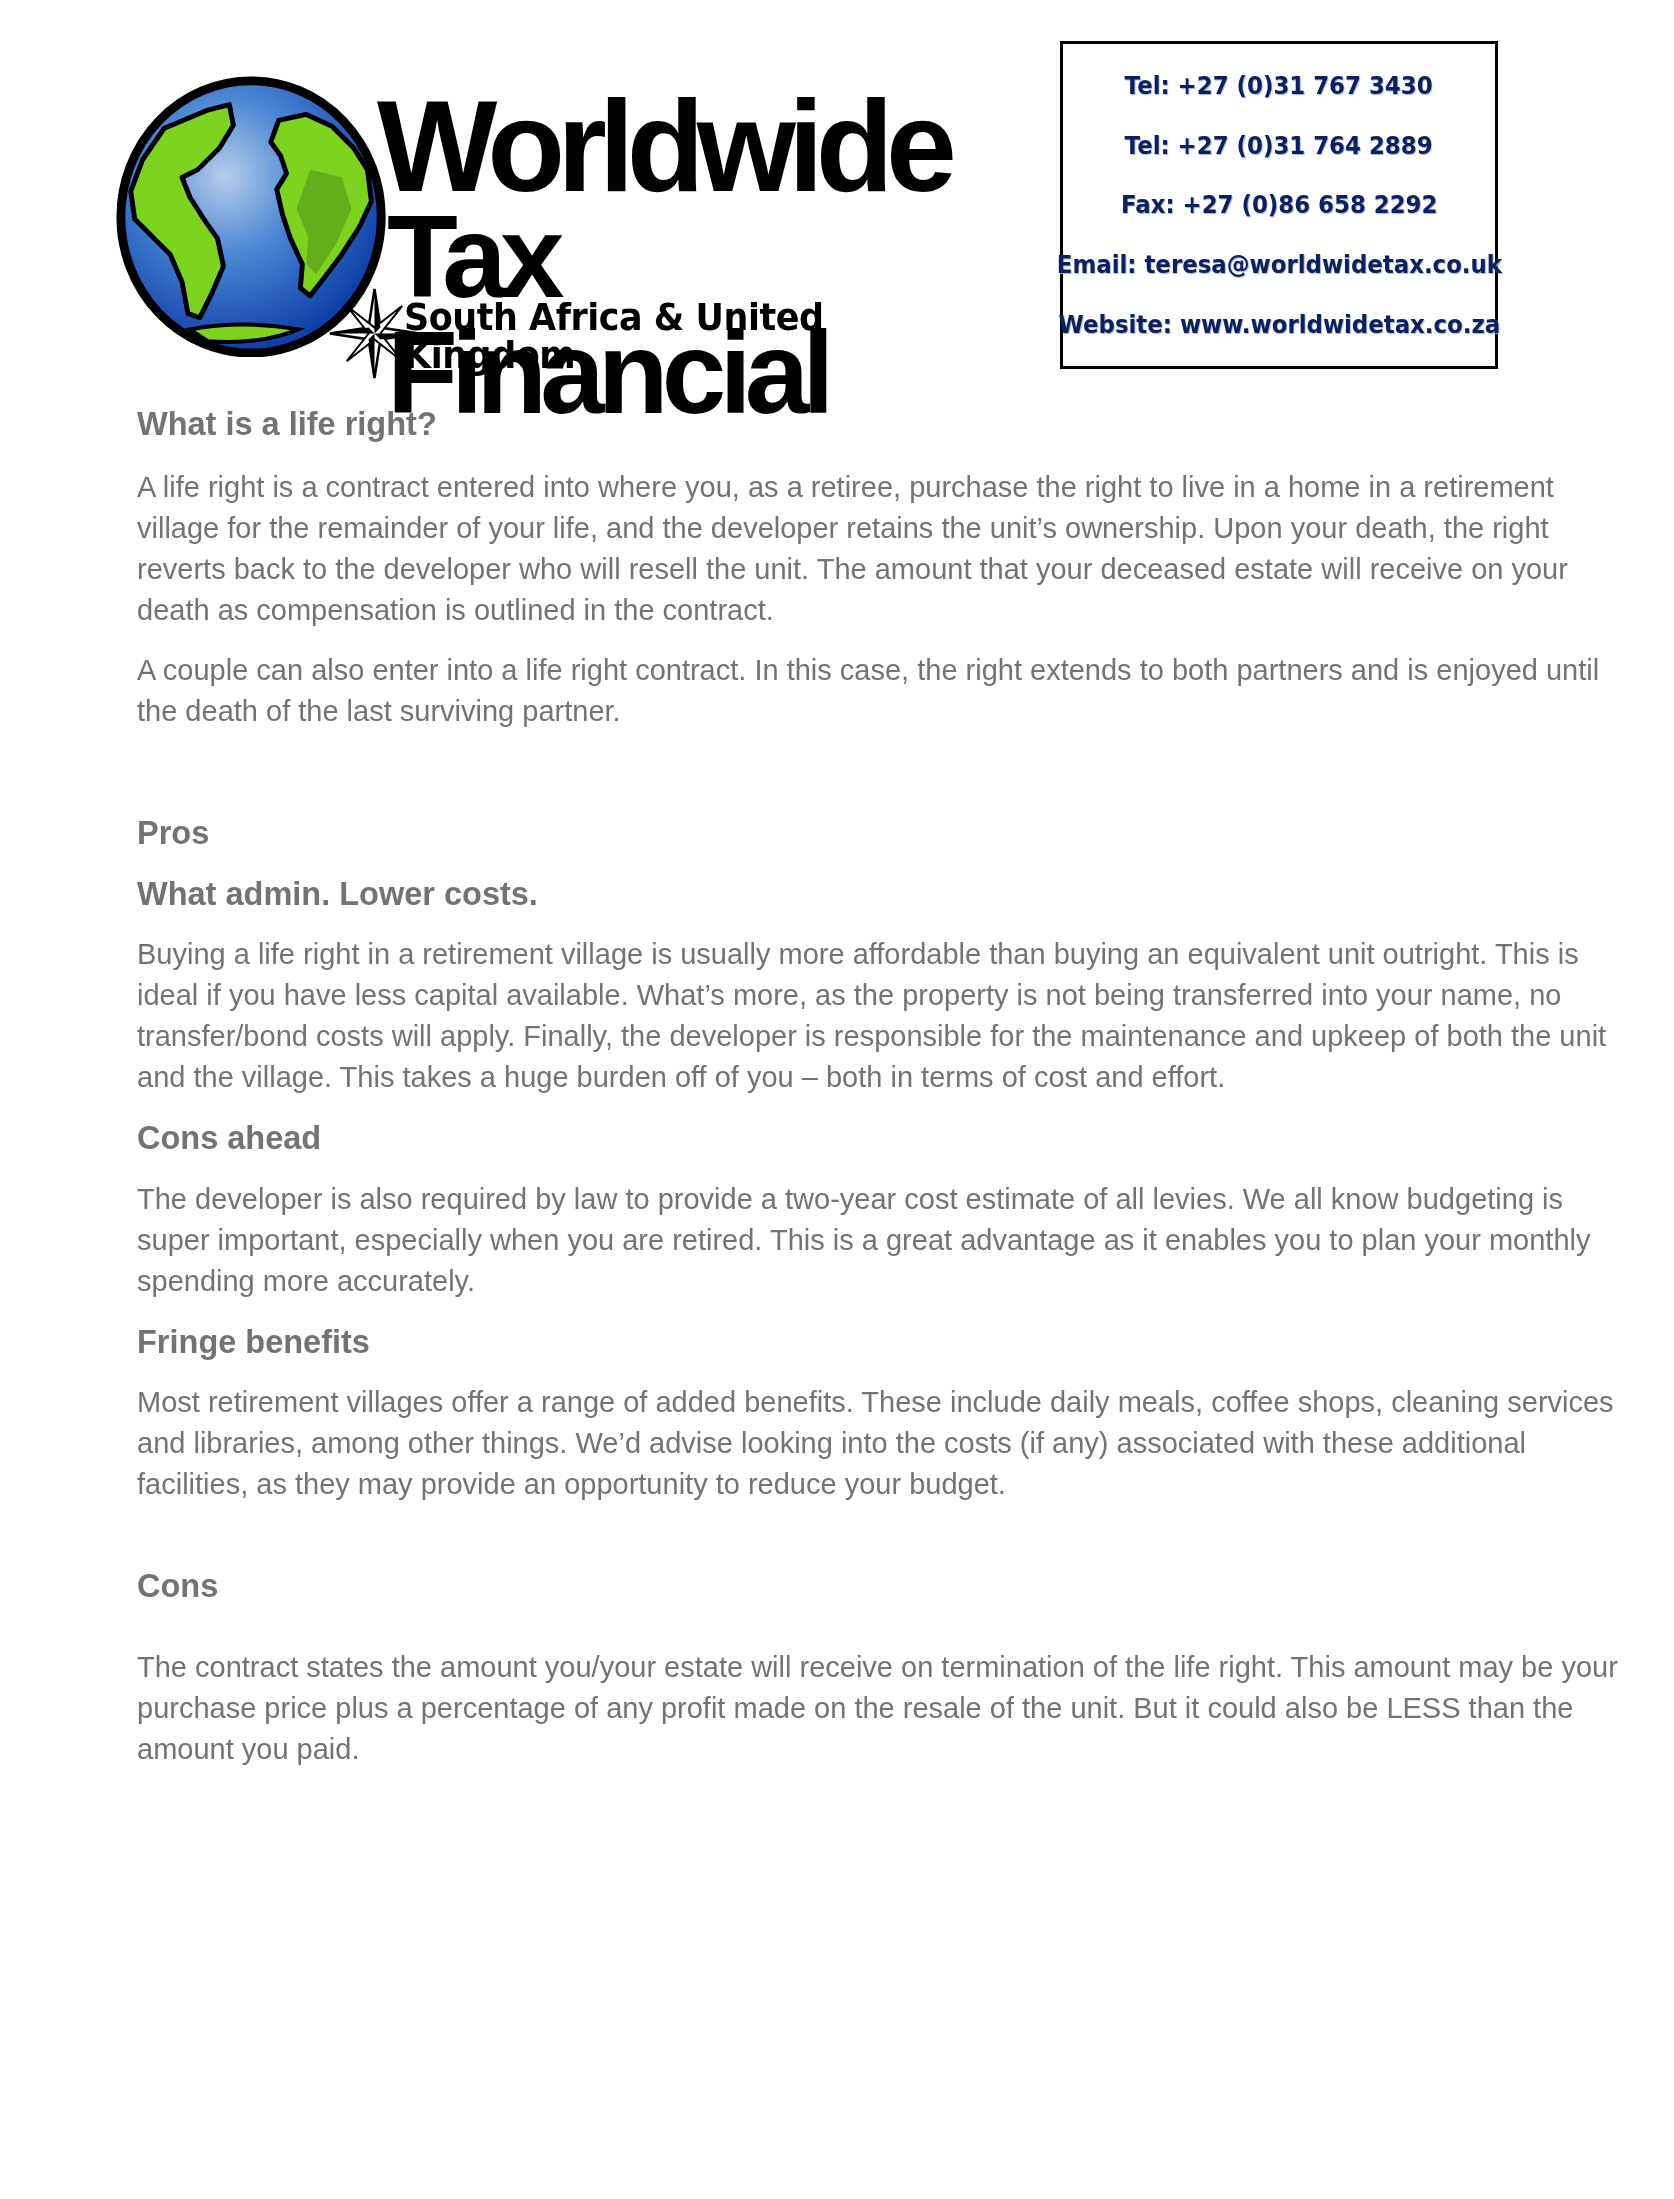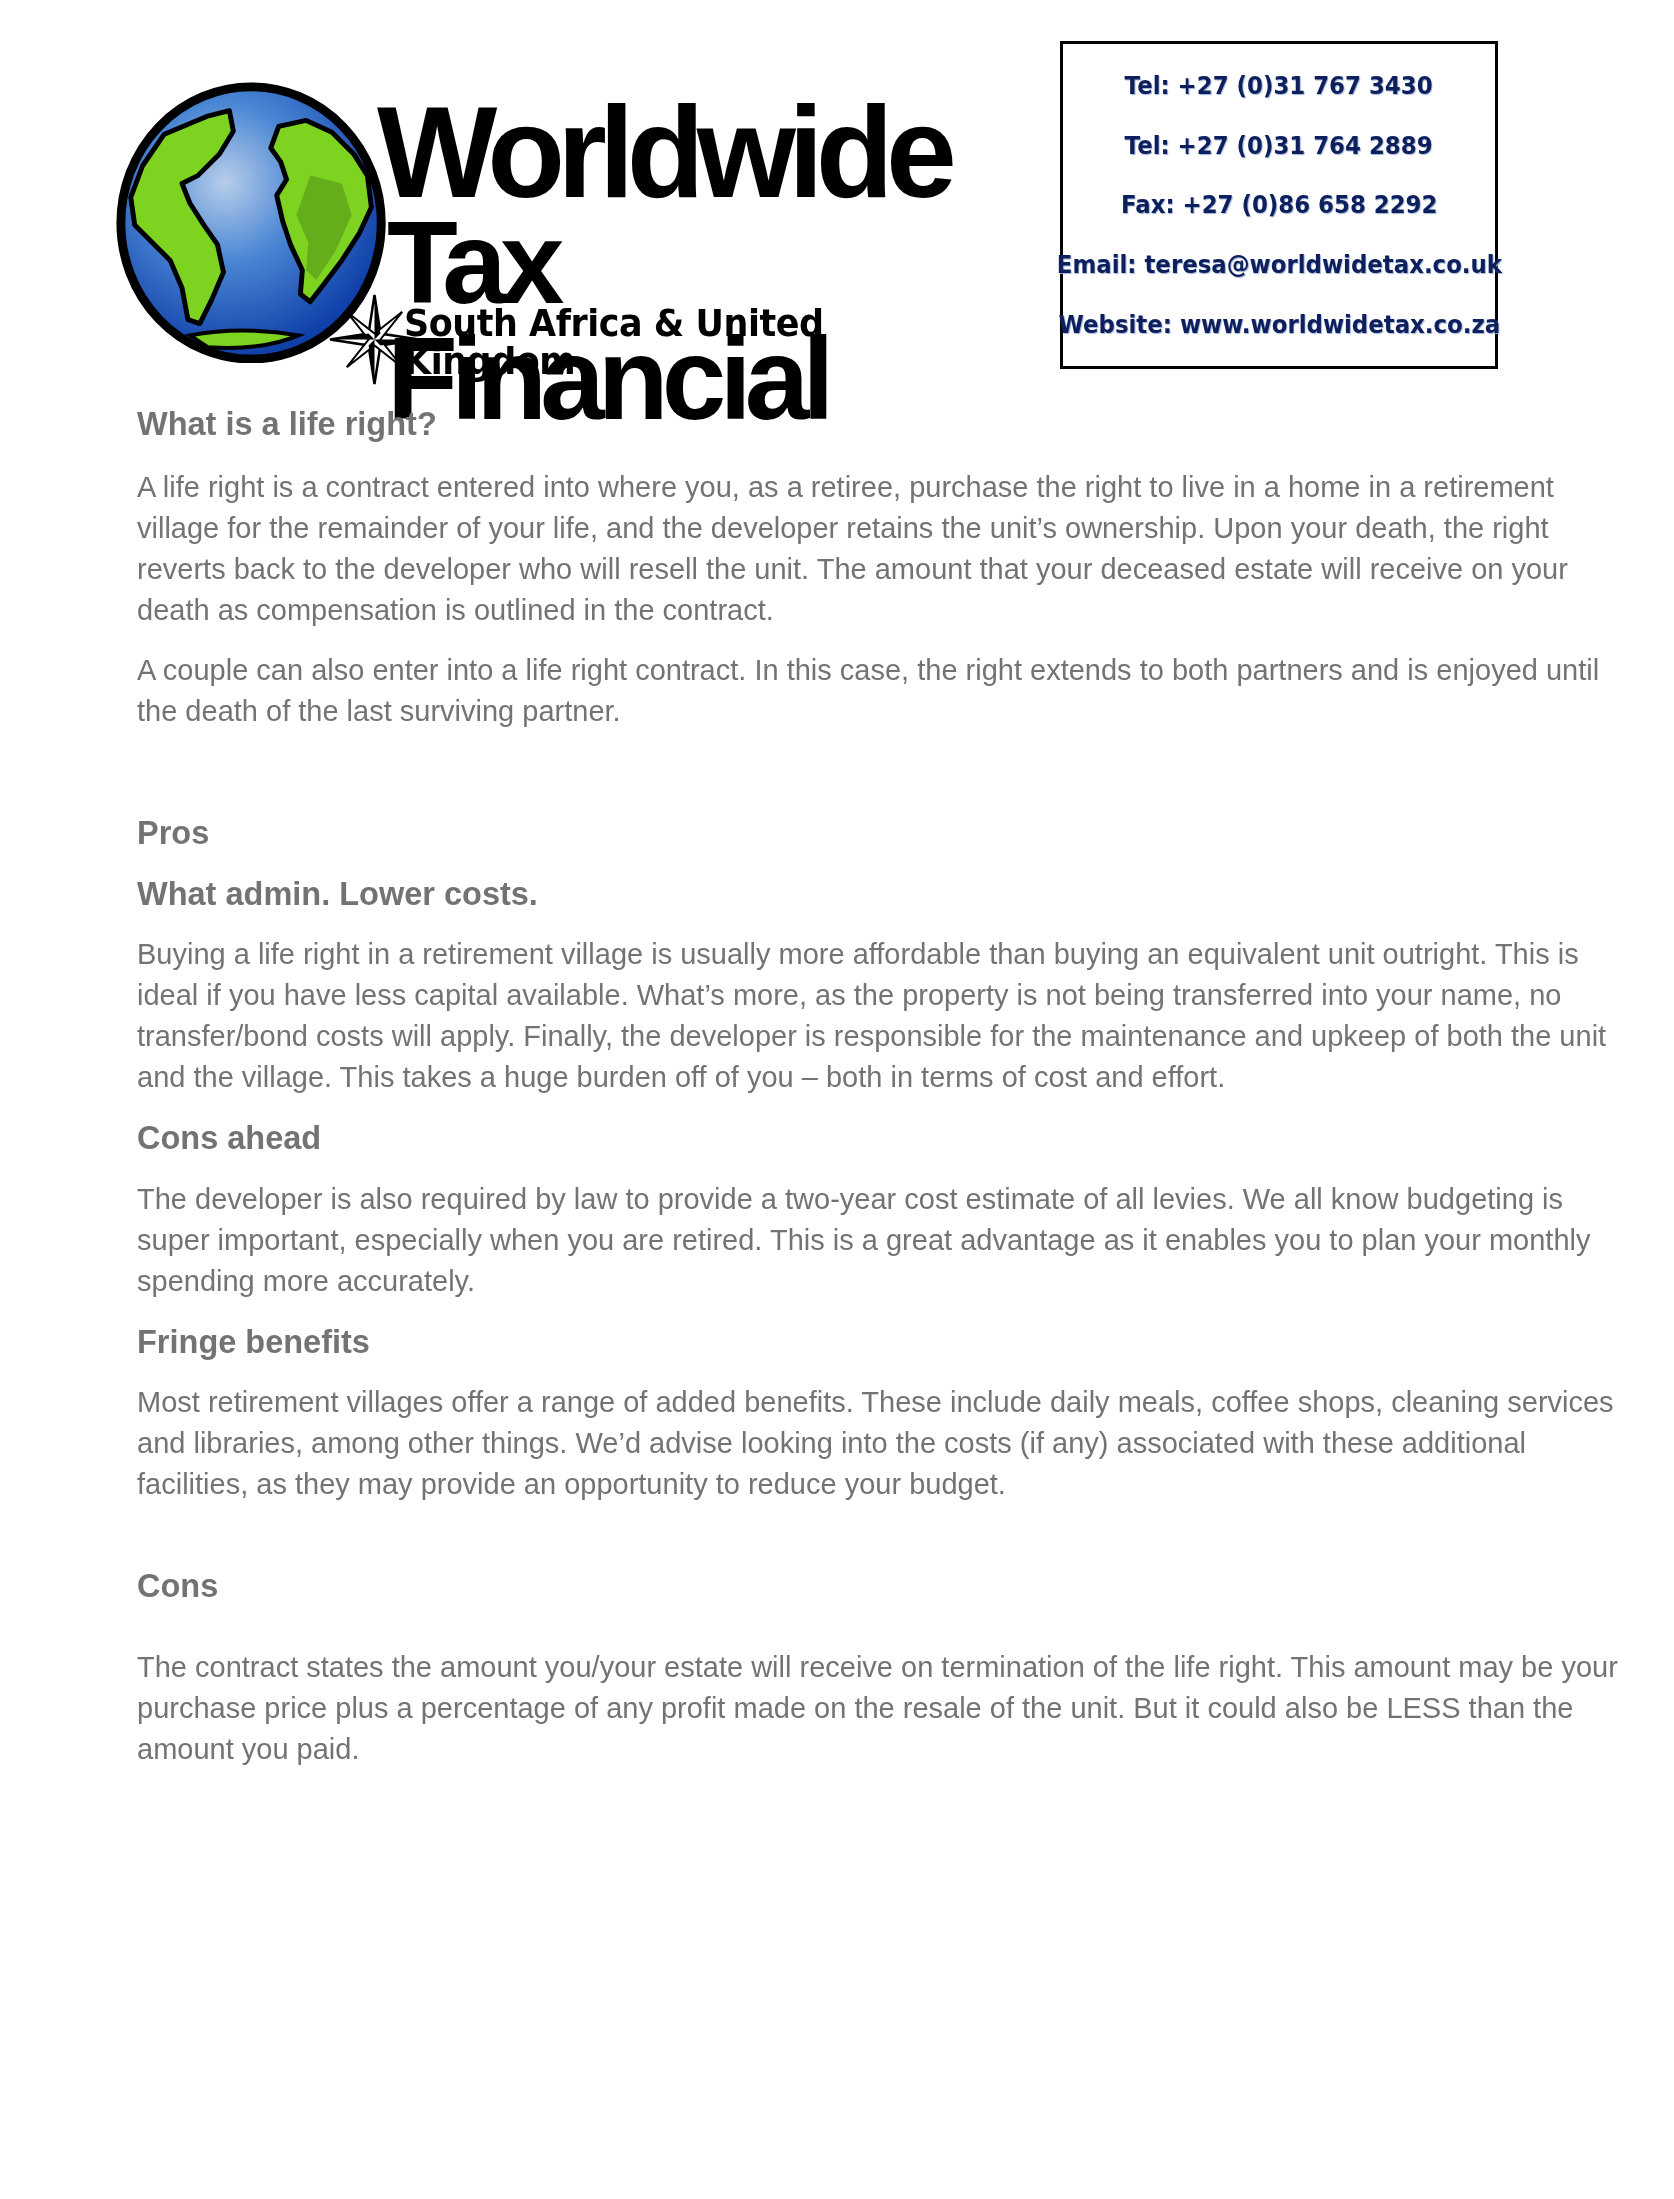--- a/index.html
+++ b/index.html
@@ -1,18 +1,18 @@
 <!DOCTYPE html>
 <html><head>
   <meta charset="utf-8">
   <style>
     html, body { margin: 0; padding: 0; background: #ffffff; }
     body { width: 1675px; height: 2200px; position: relative; overflow: hidden; }
 
-    .logo { position: absolute; left: 113px; top: 65px; width: 906px; height: 296px; }
+    .logo { position: absolute; left: 113px; top: 59px; width: 906px; height: 296px; }
     .globe { position: absolute; left: 0; top: 11.8px; width: 286px; height: 286px; }
     .logo-text-1 {
       position: absolute; left: 264px; top: 21.7px;
       font-family: "Liberation Sans", sans-serif; font-weight: bold;
       font-size: 130px; letter-spacing: -7.9px; line-height: 1; color: #000;
       transform: scaleX(0.98); transform-origin: left top;
     }
     .logo-text-2 {
       position: absolute; left: 274px; top: 140px;
       font-family: "Liberation Sans", sans-serif; font-weight: bold;

